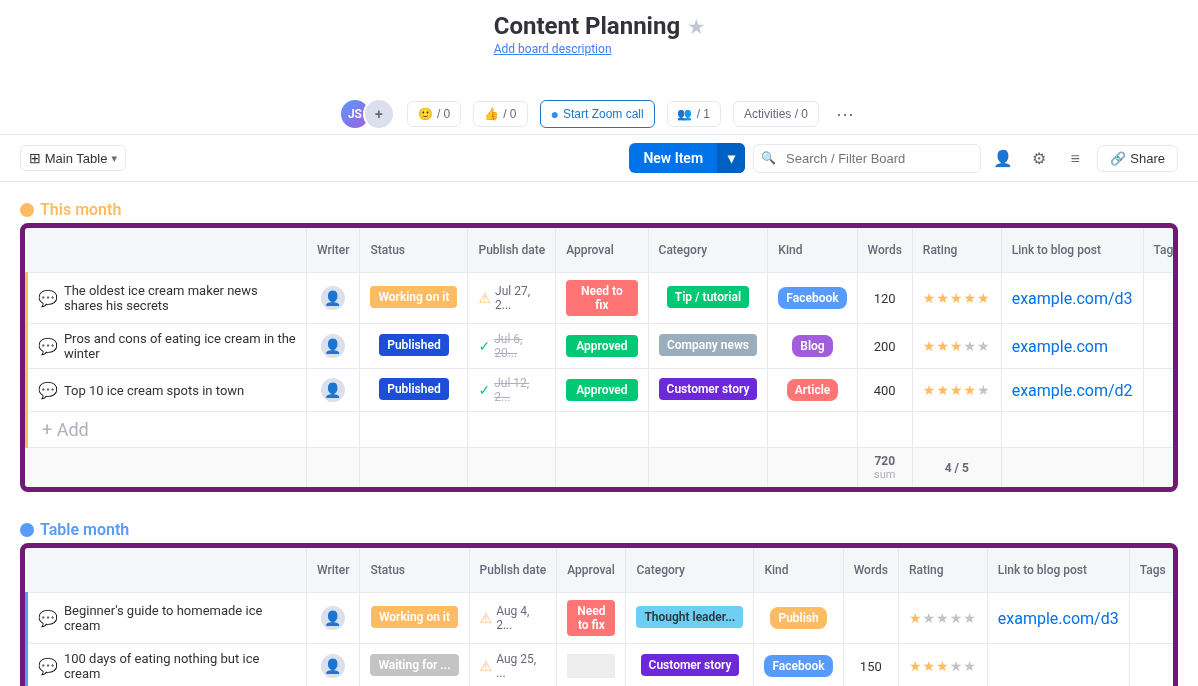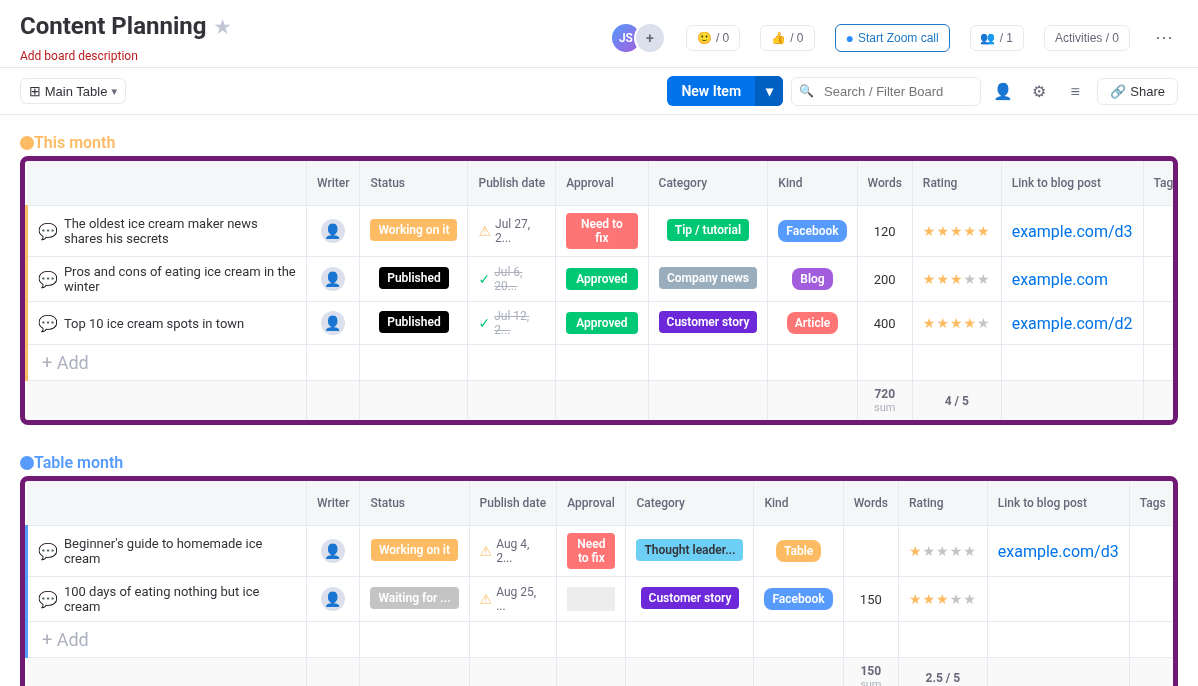--- a/index.html
+++ b/index.html
@@ -1,51 +1,51 @@
 <!DOCTYPE html>
 <html><head>
   <meta charset="utf-8">
   <style>
     * { box-sizing: border-box; margin: 0; padding: 0; }
     body { font-family: -apple-system, BlinkMacSystemFont, 'Segoe UI', Roboto, sans-serif; background: #fff; color: #323338; font-size: 13px; overflow-x: hidden; }
 
     
-    .header { display: flex; align-items: center; justify-content: space-between; padding: 12px 20px 4px 20px; border-bottom: 1px solid #e6e9ef; }
+    .header { display: flex; align-items: center; justify-content: space-between; padding: 12px 20px 4px 20px; border-bottom: 1px solid #e6e9ef; flex-direction: column; }
     .header-left { display: flex; flex-direction: column; }
     .header-title { display: flex; align-items: center; gap: 8px; font-size: 24px; font-weight: 700; }
     .star-icon { color: #c3c6d4; font-size: 18px; cursor: pointer; }
-    .board-desc { color: #b91c1c; font-size: 12px; margin-top: 9px; }
-    .header-right { display: flex; align-items: center; gap: 20px; }
+    .board-desc { color: #3b82f6; font-size: 12px; margin-top: 2px; text-decoration: underline; }
+    .header-right { display: flex; align-items: center; gap: 12px; margin-top: 42px; }
     .avatar-group { display: flex; align-items: center; }
     .avatar { width: 32px; height: 32px; border-radius: 50%; background: linear-gradient(135deg, #579bfc, #a25ddc); display: flex; align-items: center; justify-content: center; color: white; font-size: 12px; font-weight: 600; border: 2px solid white; }
     .avatar-plus { width: 32px; height: 32px; border-radius: 50%; background: #dcdfec; display: flex; align-items: center; justify-content: center; color: #676879; font-size: 14px; font-weight: 600; border: 2px solid white; margin-left: -8px; }
     .header-btn { display: flex; align-items: center; gap: 4px; padding: 5px 10px; border: 1px solid #e6e9ef; border-radius: 6px; background: white; cursor: pointer; font-size: 12px; color: #676879; white-space: nowrap; }
     .zoom-btn { background: white; color: #1f76c2; border-color: #1f76c2; }
     .more-btn { border: none; font-size: 18px; color: #676879; padding: 5px; cursor: pointer; background: none; }
 
     
     .toolbar { display: flex; align-items: center; justify-content: space-between; padding: 8px 20px; border-bottom: 1px solid #e6e9ef; }
     .toolbar-left { display: flex; align-items: center; gap: 6px; }
     .table-btn { display: flex; align-items: center; gap: 4px; padding: 4px 8px; border: 1px solid #e6e9ef; border-radius: 6px; background: white; cursor: pointer; font-size: 13px; color: #323338; }
     .toolbar-right { display: flex; align-items: center; gap: 8px; }
     .new-item-btn { display: flex; align-items: center; background: #0073ea; color: white; border: none; border-radius: 6px; cursor: pointer; font-size: 14px; font-weight: 600; overflow: hidden; }
     .new-item-main { padding: 7px 14px; }
     .new-item-arrow { padding: 7px 10px; background: #0060c2; border-left: 1px solid #0060c2; }
-    .search-input { padding: 6px 12px 6px 32px; border: 1px solid #e6e9ef; border-radius: 6px; font-size: 13px; color: #676879; background: white; width: 190px; outline: none; }
+    .search-input { padding: 6px 12px 6px 32px; border: 1px solid #e6e9ef; border-radius: 6px; font-size: 13px; color: #676879; background: white; width: 228px; outline: none; }
     .search-wrap { position: relative; }
     .search-wrap::before { content: '🔍'; position: absolute; left: 8px; top: 50%; transform: translateY(-50%); font-size: 12px; }
     .toolbar-icon { width: 28px; height: 28px; display: flex; align-items: center; justify-content: center; border-radius: 4px; cursor: pointer; color: #676879; font-size: 16px; }
     .share-btn { display: flex; align-items: center; gap: 4px; padding: 5px 12px; border: 1px solid #e6e9ef; border-radius: 6px; background: white; cursor: pointer; font-size: 13px; color: #323338; font-weight: 500; }
 
     
     .board { padding: 10px 20px; overflow-x: auto; }
 
     
     .group { margin-bottom: 20px; }
-    .group-header { display: flex; align-items: center; gap: 0; padding: 8px 0 4px 0; }
+    .group-header { display: flex; align-items: center; gap: 6px; padding: 8px 0 4px 0; }
     .group-dot { width: 14px; height: 14px; border-radius: 50%; flex-shrink: 0; }
     .group-title { font-size: 16px; font-weight: 600; }
     .group-this-month .group-dot { background: #fdbc64; }
     .group-this-month .group-title { color: #fdbc64; }
     .group-next-month .group-dot { background: #579bfc; }
     .group-next-month .group-title { color: #579bfc; }
 
     
     .table-wrap { border: 5px solid #701a75; border-radius: 8px; overflow: hidden; }
     .table { width: 100%; border-collapse: collapse; }
@@ -72,21 +72,21 @@
     
     .group-this-month .row-item td:first-child { border-left: 3px solid #fdbc64; }
     .group-next-month .row-item td:first-child { border-left: 3px solid #579bfc; }
     .add-row td:first-child { border-left: 3px solid transparent; }
     .group-this-month .add-row td:first-child { border-left: 3px solid #fdbc64; }
     .group-next-month .add-row td:first-child { border-left: 3px solid #579bfc; }
 
     
     .status-badge { display: inline-block; padding: 4px 8px; border-radius: 4px; color: white; font-size: 12px; font-weight: 600; white-space: nowrap; overflow: hidden; text-overflow: ellipsis; max-width: 100px; }
     .status-working { background: #fdbc64; }
-    .status-published { background: #000000; }
+    .status-published { background: #1d4ed8; }
     .status-waiting { background: #c4c4c4; }
 
     
     .approval-badge { display: inline-block; padding: 4px 10px; border-radius: 4px; color: white; font-size: 12px; font-weight: 600; }
     .approval-fix { background: #ff7575; }
     .approval-approved { background: #00c875; }
     .approval-empty { background: #c4c4c4; opacity: 0.3; height: 24px; display: block; }
 
     
     .category-badge { display: inline-block; padding: 4px 8px; border-radius: 4px; color: white; font-size: 12px; font-weight: 600; white-space: nowrap; overflow: hidden; text-overflow: ellipsis; max-width: 110px; }
@@ -375,21 +375,21 @@
         </td>
         <td class="col-status"><span class="status-badge status-working">Working on it</span></td>
         <td class="col-publish">
                 <div class="publish-cell">
                   <span class="warning-icon">⚠</span>
                   <span class="date-text">Aug 4, 2...</span>
                 </div>
               </td>
         <td class="col-approval"><span class="approval-badge approval-fix">Need to fix</span></td>
         <td class="col-category"><span class="category-badge cat-thought">Thought leader...</span></td>
-        <td class="col-kind"><span class="kind-badge kind-medium">Table</span></td>
+        <td class="col-kind"><span class="kind-badge kind-medium">Publish</span></td>
         <td class="col-words"></td>
         <td class="col-rating"><span class="stars"><span>★</span><span class="empty-star">★</span><span class="empty-star">★</span><span class="empty-star">★</span><span class="empty-star">★</span></span></td>
         <td class="col-link"><a href="#" class="link-cell">example.com/d3</a></td>
         <td class="col-tags"></td>
         <td class="col-add"></td>
       </tr>
       <tr class="row-item">
         <td class="col-name">
           <div style="display:flex;align-items:center;gap:6px;">
             <span class="comment-icon">💬</span>

